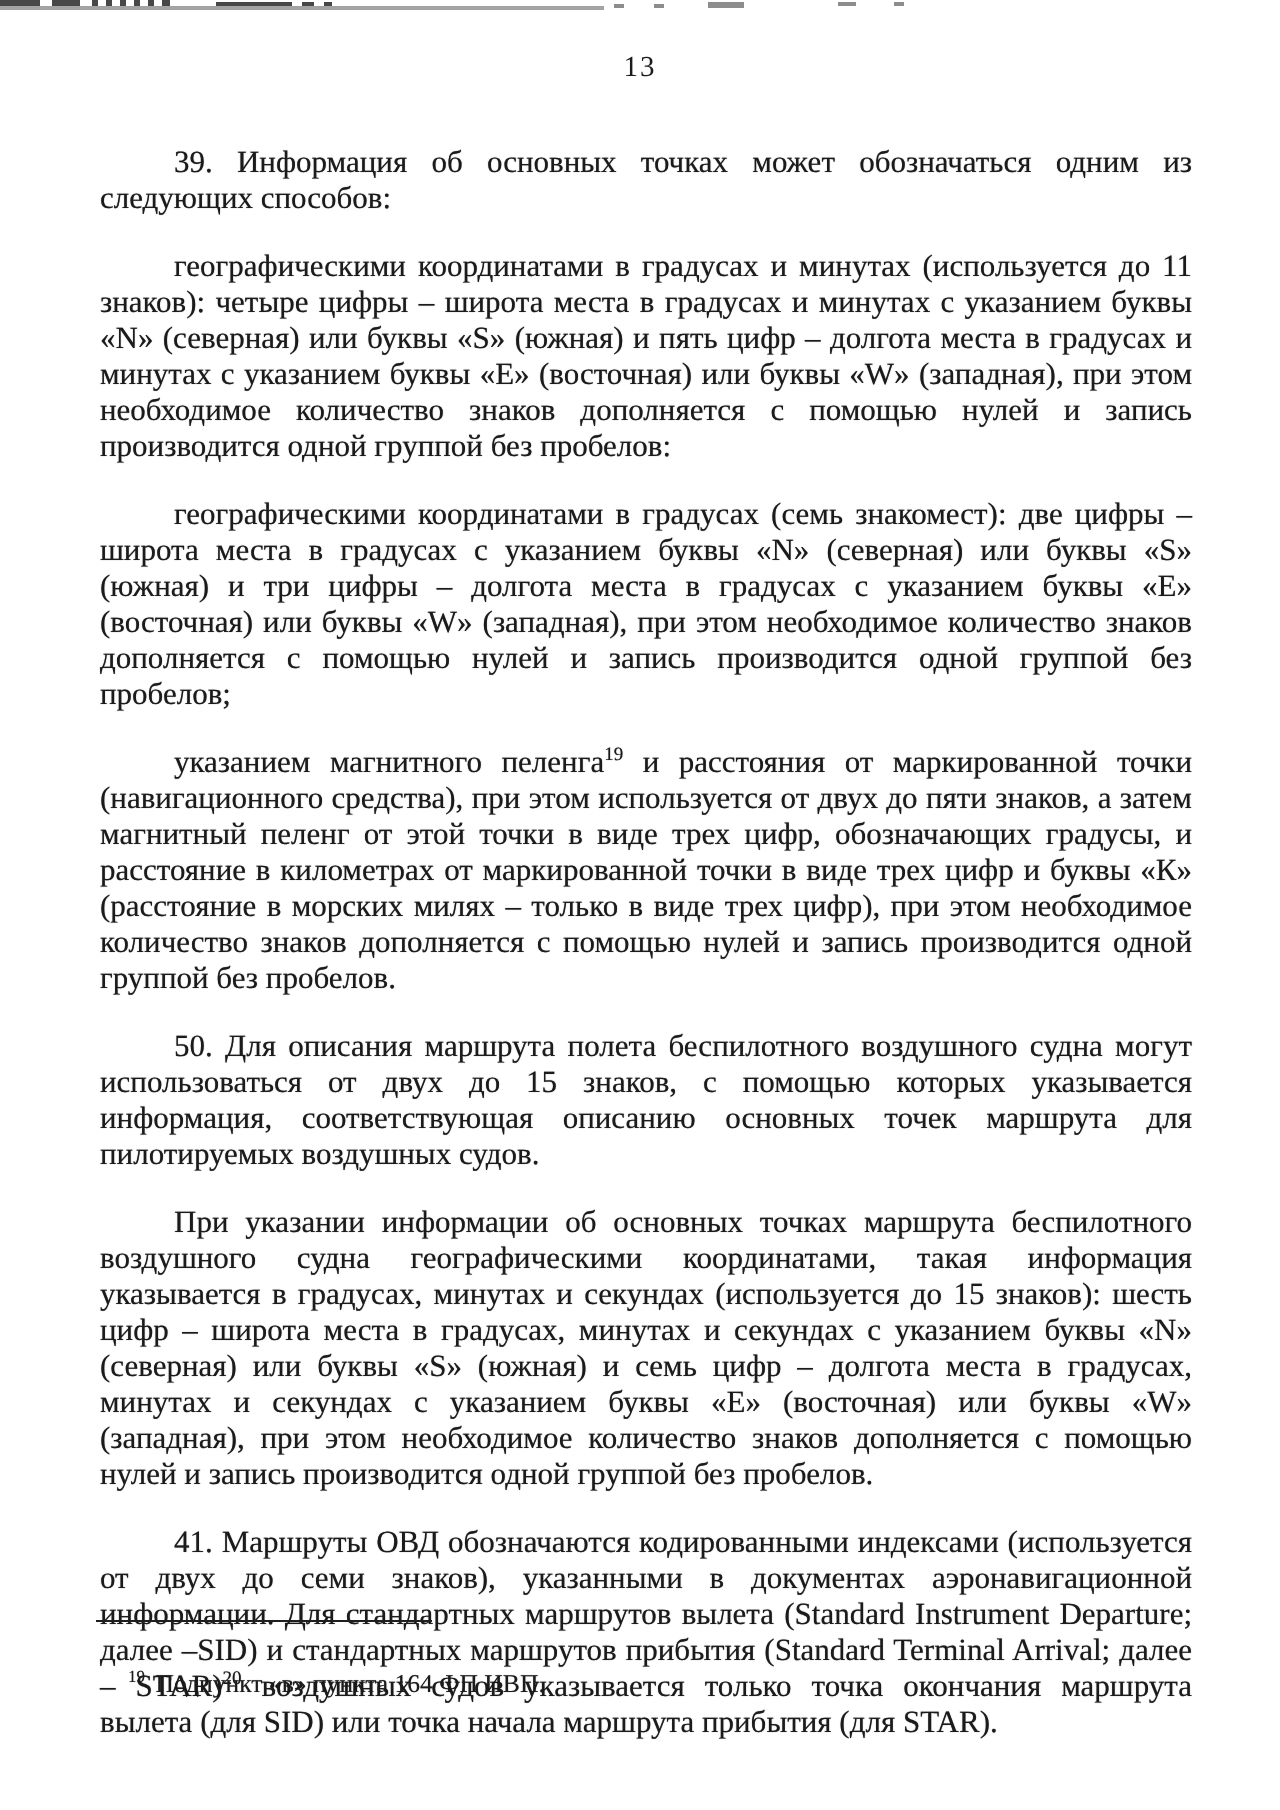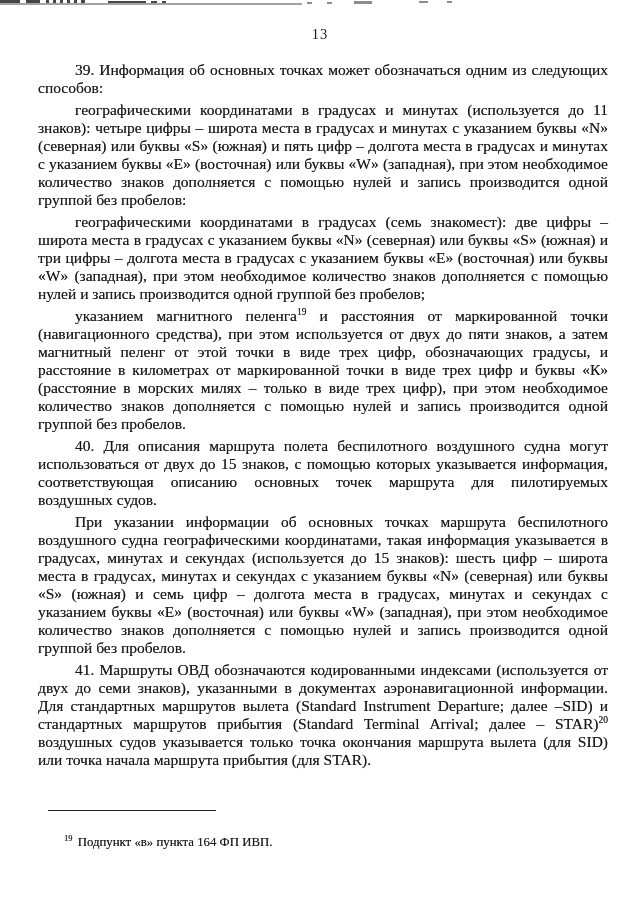--- a/index.html
+++ b/index.html
@@ -26,21 +26,21 @@
     text-align: center;
     font-size: 14.5px;
     letter-spacing: 1px;
   }
   
   .body-text {
     position: absolute; top: 57px; left: 34px; width: 578px;
     text-align: justify;
   }
   .para {
-    margin: 4px;
+    margin: 16px;
     font-size: 15.5px;
     line-height: 18px;
     text-indent: 37px;
     text-align: justify;
     text-shadow: 0 0 0.45px rgba(10,10,10,0.65);
   }
   .para sup {
     font-size: 9.5px;
     line-height: 0;
     vertical-align: super;
@@ -87,21 +87,21 @@
     <div class="faint" style="left:447px;top:1px; width:5px;  height:2px;"></div>
   </div>
 
   <div class="page-number">13</div>
 
   <div class="body-text" id="body-container">
       <p class="para">39. Информация об основных точках может обозначаться одним из следующих способов:</p>
       <p class="para">географическими координатами в градусах и минутах (используется до 11 знаков): четыре цифры – широта места в градусах и минутах с указанием буквы «N» (северная) или буквы «S» (южная) и пять цифр – долгота места в градусах и минутах с указанием буквы «E» (восточная) или буквы «W» (западная), при этом необходимое количество знаков дополняется с помощью нулей и запись производится одной группой без пробелов:</p>
       <p class="para">географическими координатами в градусах (семь знакомест): две цифры – широта места в градусах с указанием буквы «N» (северная) или буквы «S» (южная) и три цифры – долгота места в градусах с указанием буквы «E» (восточная) или буквы «W» (западная), при этом необходимое количество знаков дополняется с помощью нулей и запись производится одной группой без пробелов;</p>
       <p class="para">указанием магнитного пеленга<sup>19</sup> и расстояния от маркированной точки (навигационного средства), при этом используется от двух до пяти знаков, а затем магнитный пеленг от этой точки в виде трех цифр, обозначающих градусы, и расстояние в километрах от маркированной точки в виде трех цифр и буквы «К» (расстояние в морских милях – только в виде трех цифр), при этом необходимое количество знаков дополняется с помощью нулей и запись производится одной группой без пробелов.</p>
-      <p class="para">40. Для описания маршрута полета беспилотного воздушного судна могут использоваться от двух до 15 знаков, с помощью которых указывается информация, соответствующая описанию основных точек маршрута для пилотируемых воздушных судов.</p>
+      <p class="para">50. Для описания маршрута полета беспилотного воздушного судна могут использоваться от двух до 15 знаков, с помощью которых указывается информация, соответствующая описанию основных точек маршрута для пилотируемых воздушных судов.</p>
       <p class="para">При указании информации об основных точках маршрута беспилотного воздушного судна географическими координатами, такая информация указывается в градусах, минутах и секундах (используется до 15 знаков): шесть цифр – широта места в градусах, минутах и секундах с указанием буквы «N» (северная) или буквы «S» (южная) и семь цифр – долгота места в градусах, минутах и секундах с указанием буквы «E» (восточная) или буквы «W» (западная), при этом необходимое количество знаков дополняется с помощью нулей и запись производится одной группой без пробелов.</p>
       <p class="para">41. Маршруты ОВД обозначаются кодированными индексами (используется от двух до семи знаков), указанными в документах аэронавигационной информации. Для стандартных маршрутов вылета (Standard Instrument Departure; далее –SID) и стандартных маршрутов прибытия (Standard Terminal Arrival; далее – STAR)<sup>20</sup> воздушных судов указывается только точка окончания маршрута вылета (для SID) или точка начала маршрута прибытия (для STAR).</p>
     </div>
 
   <div class="footnote-sep"></div>
 
   <div class="footnotes" id="footnotes-container">
       <p class="footnote"><sup>19</sup> Подпункт «в» пункта 164 ФП ИВП.</p>
     </div>
 

